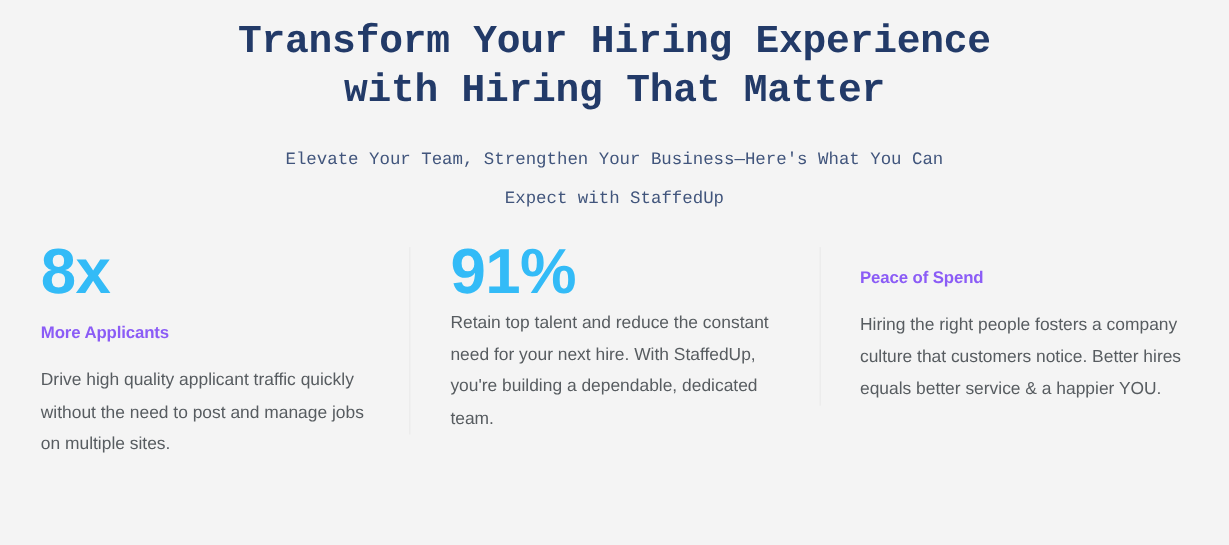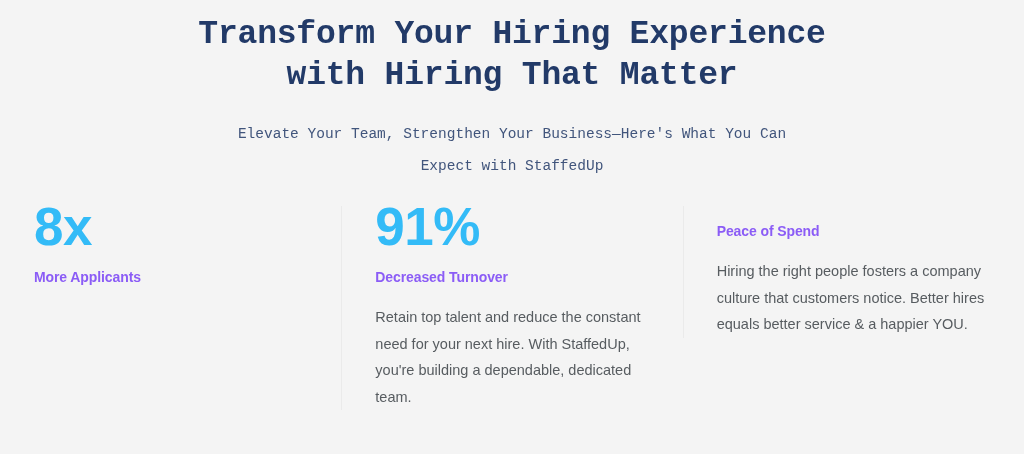--- a/index.html
+++ b/index.html
@@ -112,25 +112,25 @@
       <span class="line">with Hiring That Matter</span>
     </h1>
     <p class="subhead">Elevate Your Team, Strengthen Your Business—Here's What You Can Expect with StaffedUp</p>
   </div>
 
   <div class="stats-row">
 
     <div class="stat-col">
       <span class="stat-number">8x</span>
       <span class="stat-title">More Applicants</span>
+      <span class="stat-desc">Drive high quality applicant traffic quickly without the need to post and manage jobs on multiple sites.</span>
     </div>
 
     <div class="stat-col">
       <span class="stat-number">91%</span>
-      <span class="stat-title">Decreased Turnover</span>
       <span class="stat-desc">Retain top talent and reduce the constant need for your next hire. With StaffedUp, you're building a dependable, dedicated team.</span>
     </div>
 
 
     <div class="stat-col">
       <span class="stat-title">Peace of Spend</span>
       <span class="stat-desc">Hiring the right people fosters a company culture that customers notice. Better hires equals better service &amp; a happier YOU.</span>
     </div>
 
   </div>

